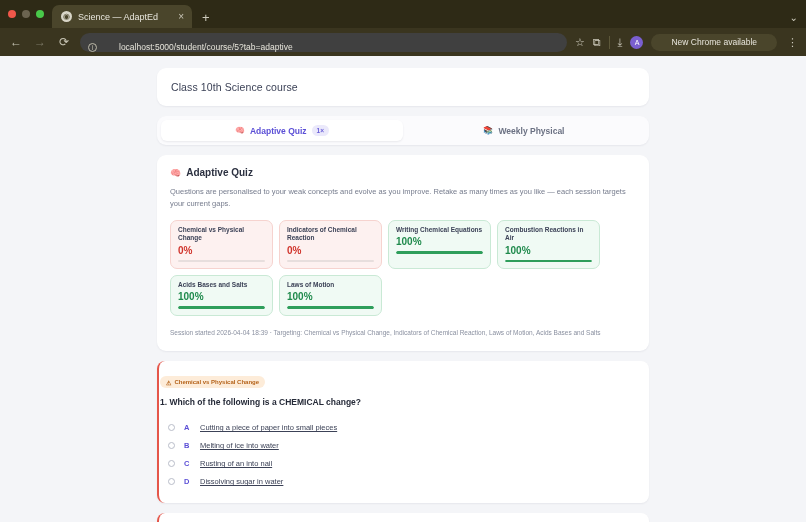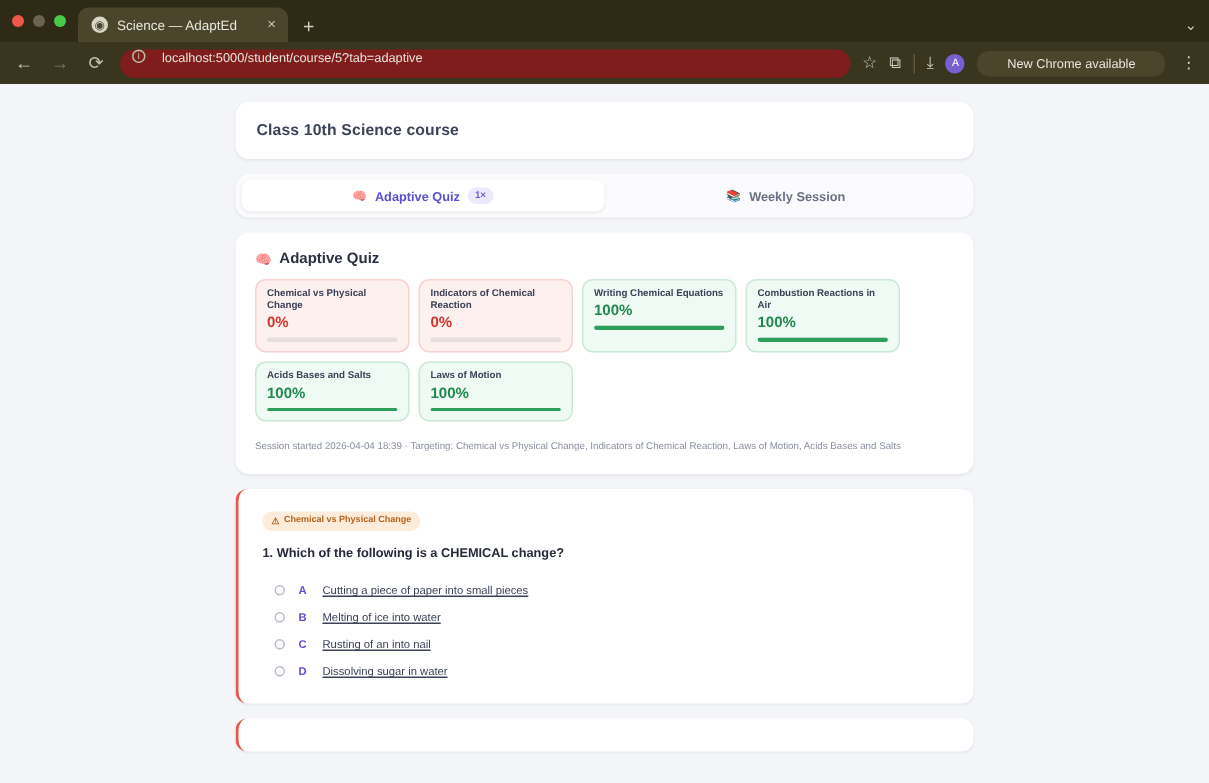--- a/index.html
+++ b/index.html
@@ -42,22 +42,22 @@
   .newtab { font-size: 13px; color: #cfccbe; margin-left: 10px; margin-bottom: 4px; line-height: 1; }
   .tabstrip-right { margin-left: auto; padding-right: 8px; padding-bottom: 5px; color: #cfccbe; font-size: 10px; }
 
   .toolbar {
     height: 28px; background: #3a351f; display: flex; align-items: center;
     padding: 0 8px; gap: 8px; flex: 0 0 28px;
   }
   .navbtn { color: #c5c2b2; font-size: 12px; width: 16px; text-align: center; line-height: 1; }
   .navbtn.dim { color: #7d7a68; }
   .omnibox {
-    flex: 1; height: 19px; background: #7f1d1d; border-radius: 10px;
-    display: flex; align-items: flex-start; padding: 0 8px; gap: 11px;
+    flex: 1; height: 19px; background: #404040; border-radius: 10px;
+    display: flex; align-items: flex-end; padding: 0 8px; gap: 22px;
   }
   .omni-icon {
     width: 9px; height: 9px; border-radius: 50%; border: 1px solid #bdbaa9;
     font-size: 7px; color: #bdbaa9; display: flex; align-items: center;
     justify-content: center; line-height: 1; flex: 0 0 9px;
   }
   .omni-url { font-size: 8.5px; color: #e6e4da; white-space: nowrap; overflow: hidden; }
   .tb-icon { color: #cfccbe; font-size: 11px; line-height: 1; }
   .tb-sep { width: 1px; height: 13px; background: #5c5739; }
   .avatar-ic {
@@ -73,21 +73,21 @@
 
   
   .viewport { flex: 1; background: #f4f5f8; overflow: hidden; position: relative; }
   .page { width: 806px; padding: 12px 0 0 0; }
   .container { width: 492px; margin: 0 auto; }
 
   .card {
     background: #ffffff; border-radius: 9px; box-shadow: 0 1px 2px rgba(20,20,50,.06);
   }
 
-  .title-card { padding: 13px 14px; margin-bottom: 10px; font-weight: bold; }
+  .title-card { padding: 13px 14px; margin-bottom: 10px; }
   .course-title { font-size: 10.5px; color: #3c4257; letter-spacing: .1px; }
 
   .tabs-card { display: flex; padding: 4px; margin-bottom: 10px; background:#fbfbfd; border-radius: 9px; box-shadow: 0 1px 2px rgba(20,20,50,.06);}
   .qtab {
     flex: 1; height: 21px; display: flex; align-items: center; justify-content: center;
     gap: 5px; font-size: 8.5px; border-radius: 6px; color: #6b7183; font-weight: bold;
   }
   .qtab.active { background: #ffffff; color: #5b4fd6; box-shadow: 0 1px 2px rgba(20,20,50,.08); }
   .qtab-emoji { font-size: 8px; }
   .qtab-badge {
@@ -114,21 +114,21 @@
   .bar { height: 2.5px; border-radius: 2px; background: #e7dedd; overflow: hidden; }
   .concept.strong .bar { background: #d8ecdf; }
   .bar-fill { height: 100%; border-radius: 2px; }
   .concept.weak .bar-fill { background: #e86b60; }
   .concept.strong .bar-fill { background: #2e9e5b; }
 
   .session-line { font-size: 6.5px; color: #8a90a0; line-height: 1.4; }
 
   .qcard {
     background: #fff; border-radius: 8px; border-left: 2.5px solid #e5564a;
-    box-shadow: 0 1px 2px rgba(20,20,50,.06); padding: 10px 16px 12px;
+    box-shadow: 0 1px 2px rgba(20,20,50,.06); padding: 10px 1px 12px;
     margin-bottom: 10px;
   }
   .qbadge {
     display: inline-flex; align-items: center; gap: 3px;
     background: #fdecd9; color: #b5631a; font-size: 6px; font-weight: bold;
     padding: 2.5px 6px; border-radius: 8px; margin-bottom: 8px;
   }
   .qtext { font-size: 8.5px; font-weight: bold; color: #252a38; line-height: 1.5; margin-bottom: 10px; }
   .opt { display: flex; align-items: center; gap: 9px; padding: 4.5px 0 4.5px 8px; }
   .radio {
@@ -184,29 +184,30 @@
         </div>
 
         <div class="tabs-card">
           <div class="qtab active">
             <span class="qtab-emoji">🧠</span>
             <span>Adaptive Quiz</span>
             <span class="qtab-badge">1×</span>
           </div>
           <div class="qtab">
             <span class="qtab-emoji">📚</span>
-            <span>Weekly Session</span>
+            <span>Weekly Physical</span>
           </div>
         </div>
 
         <div class="card quiz-card">
           <div class="quiz-head">
             <span class="quiz-head-emoji">🧠</span>
             <span class="quiz-head-title">Adaptive Quiz</span>
           </div>
+          <div class="quiz-desc">Questions are personalised to your weak concepts and evolve as you improve. Retake as many times as you like — each session targets your current gaps.</div>
 
           <div class="concepts">
             <div class="concept weak">
               <div class="concept-name">Chemical vs Physical Change</div>
               <div class="concept-pct">0%</div>
               <div class="bar">
                   <div class="bar-fill" style="width:0%"></div>
                 </div>
             </div>
             <div class="concept weak">

